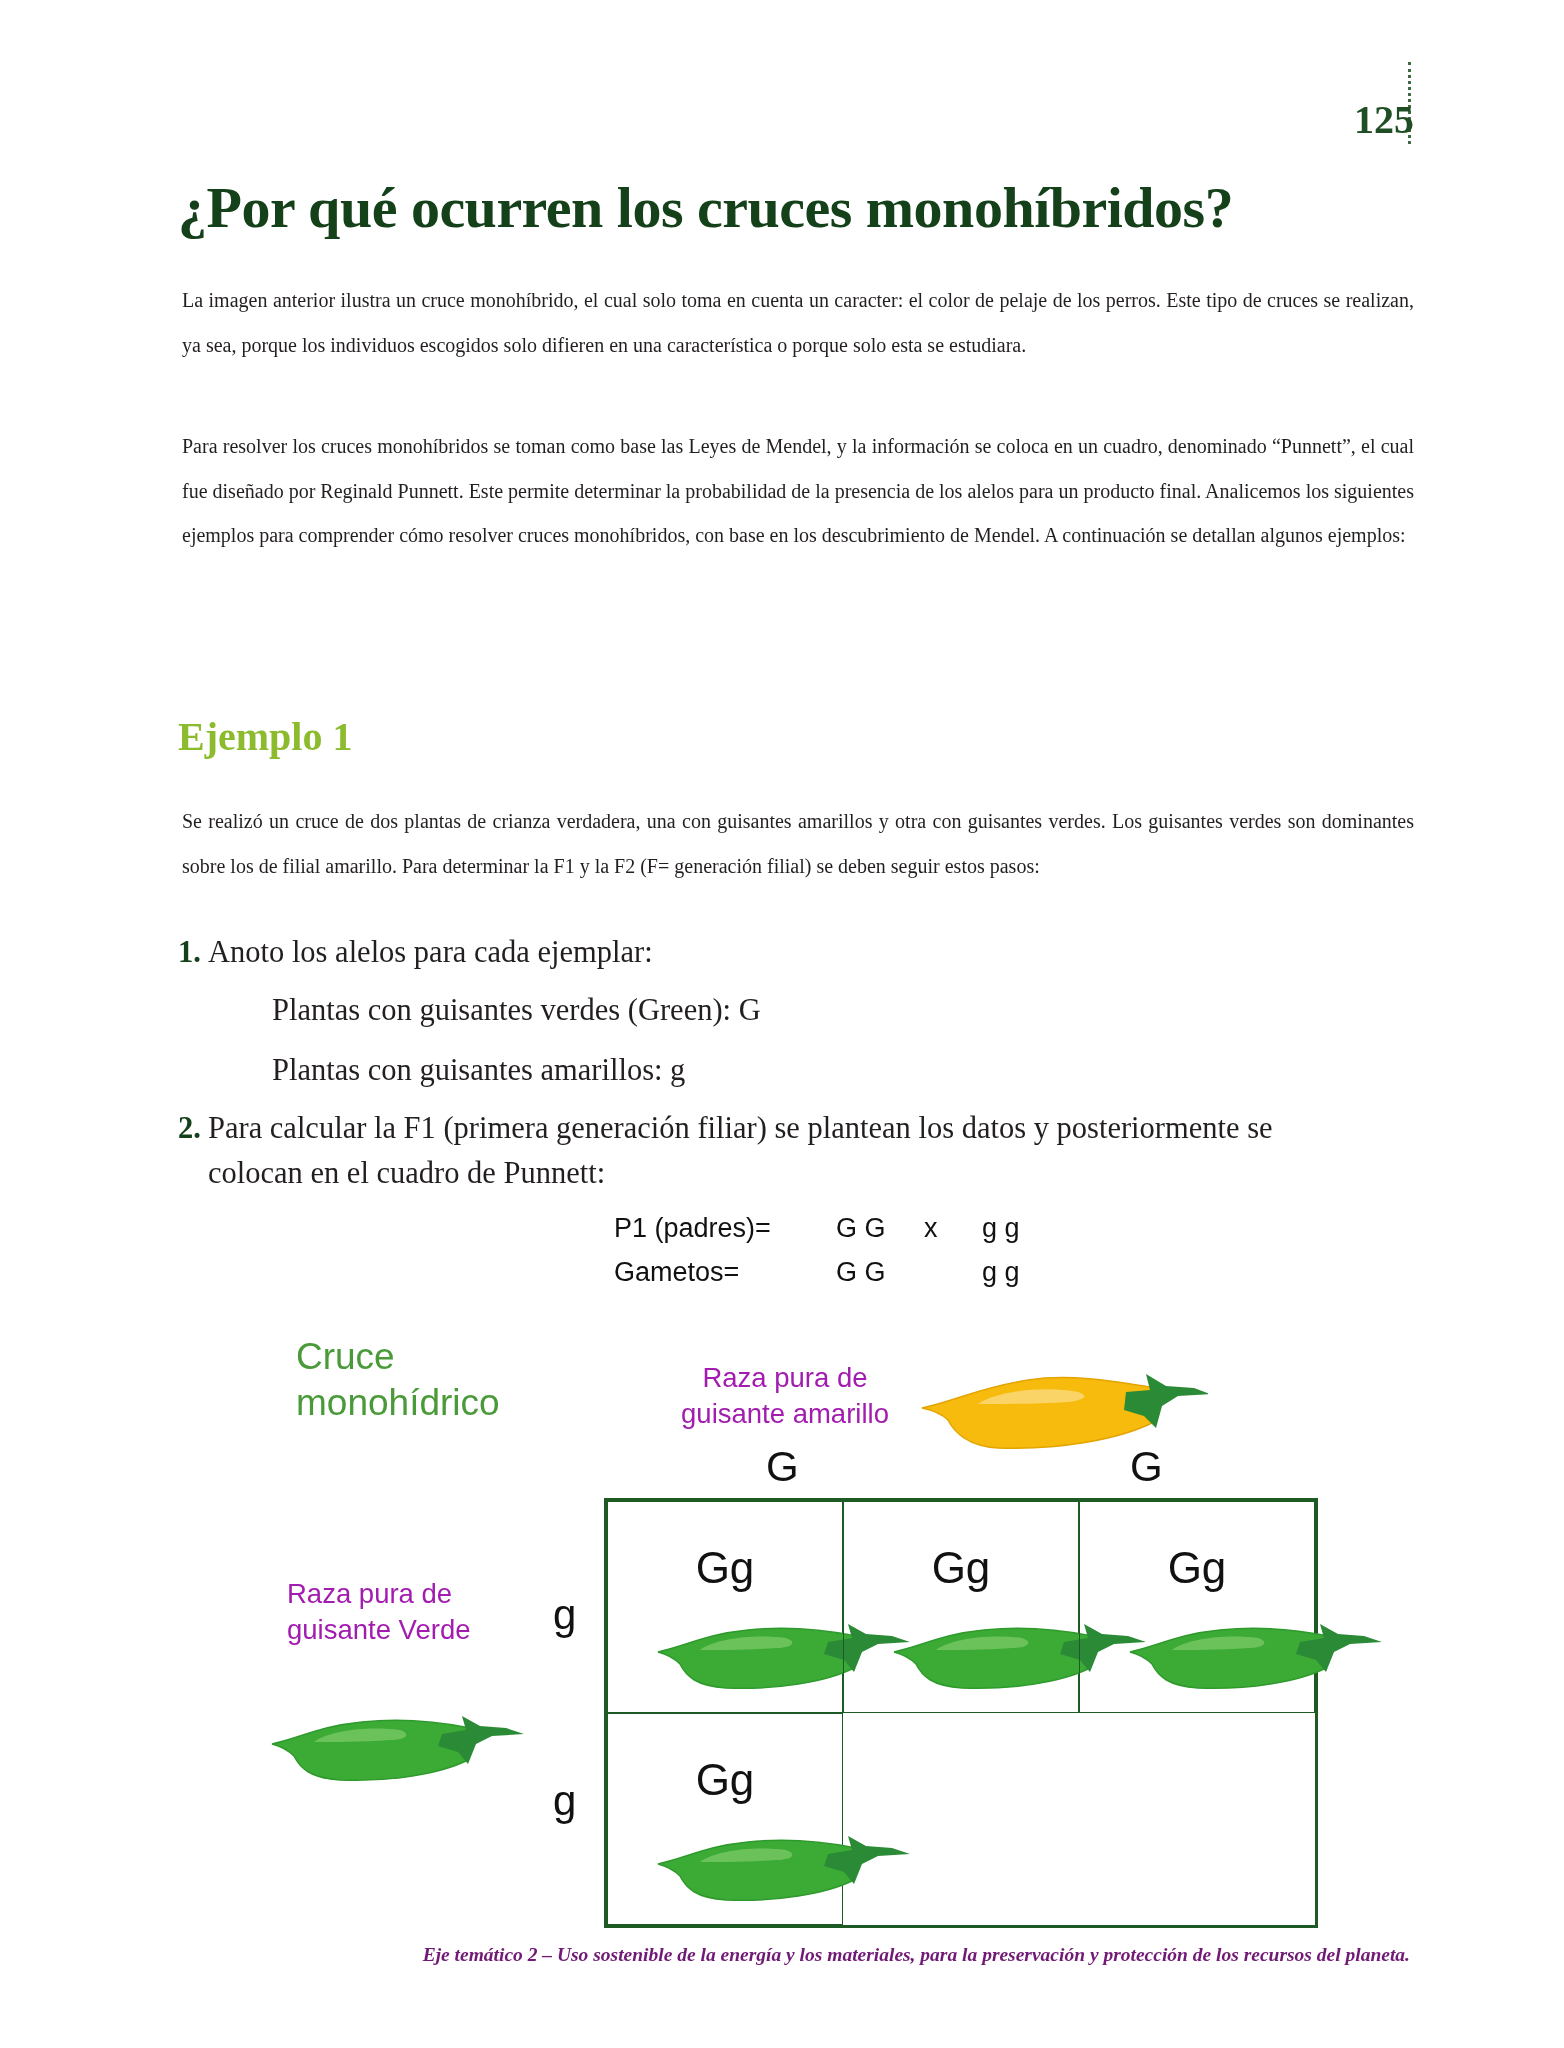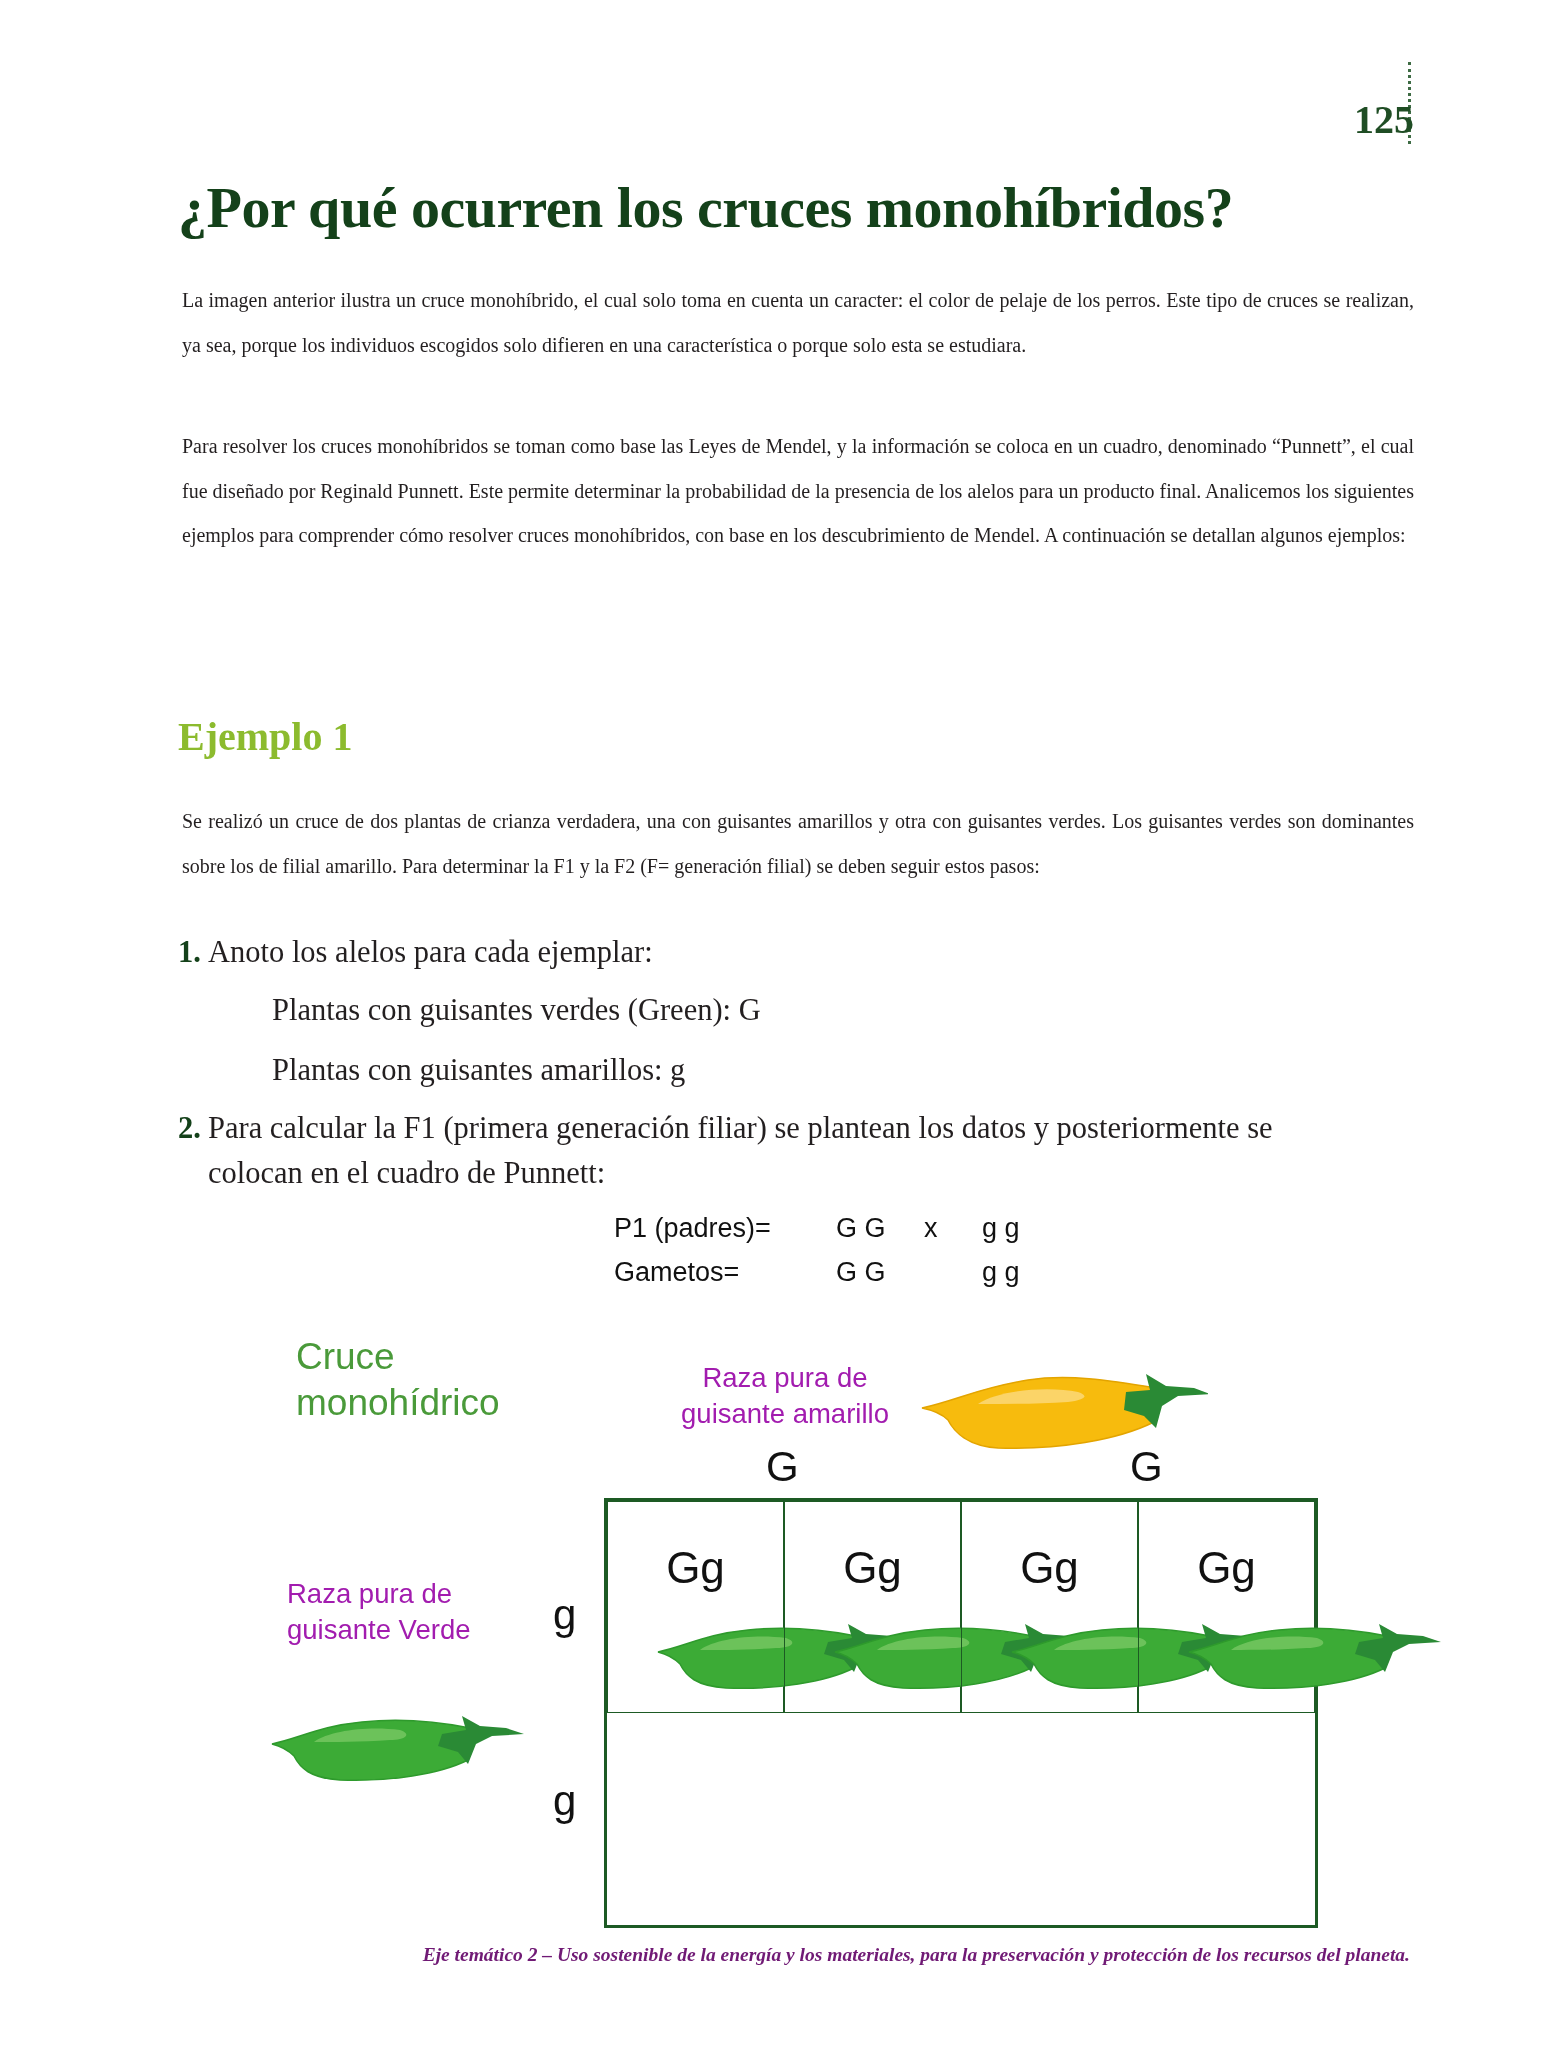--- a/index.html
+++ b/index.html
@@ -38,21 +38,21 @@
   .parent-label { position:absolute; font-family:"Liberation Sans",sans-serif; font-size:27.5px; line-height:36px; color:#a21caf; }
   .pl-top { left:660px; top:1360px; text-align:center; width:250px; }
   .pl-left { left:287px; top:1576px; }
 
   .allele-head { position:absolute; font-family:"Liberation Sans",sans-serif; font-size:42px; color:#111; line-height:1; }
   .ah-top-1 { left:766px; top:1446px; }
   .ah-top-2 { left:1130px; top:1446px; }
   .ah-left-1 { left:553px; top:1594px; }
   .ah-left-2 { left:553px; top:1780px; }
 
-  .punnett { position:absolute; left:604px; top:1498px; width:714px; height:430px; border:3px solid #1d5a24; box-sizing:border-box; display:grid; grid-template-columns:1fr 1fr 1fr 1fr; grid-template-rows:1fr 1fr; }
+  .punnett { position:absolute; left:604px; top:1498px; width:714px; height:430px; border:3px solid #1d5a24; box-sizing:border-box; display:grid; grid-template-columns:1fr 1fr 1fr; grid-template-rows:1fr 1fr; }
   .cell { position:relative; border:1.5px solid #1d5a24; }
   .cell .geno { position:absolute; left:0; right:0; top:44px; text-align:center; font-family:"Liberation Sans",sans-serif; font-size:44px; color:#111; line-height:1; }
   .cell .pea { position:absolute; left:48px; top:118px; width:256px; height:74px; }
 
   .pea-yellow { position:absolute; left:918px; top:1370px; width:290px; height:84px; }
   .pea-left { position:absolute; left:270px; top:1712px; width:256px; height:74px; }
 
   .footer { position:absolute; right:154px; top:1944px; font-family:"Liberation Serif",serif; font-style:italic; font-weight:bold; font-size:19.5px; color:#701a75; white-space:nowrap; }
 </style>
 </head>

